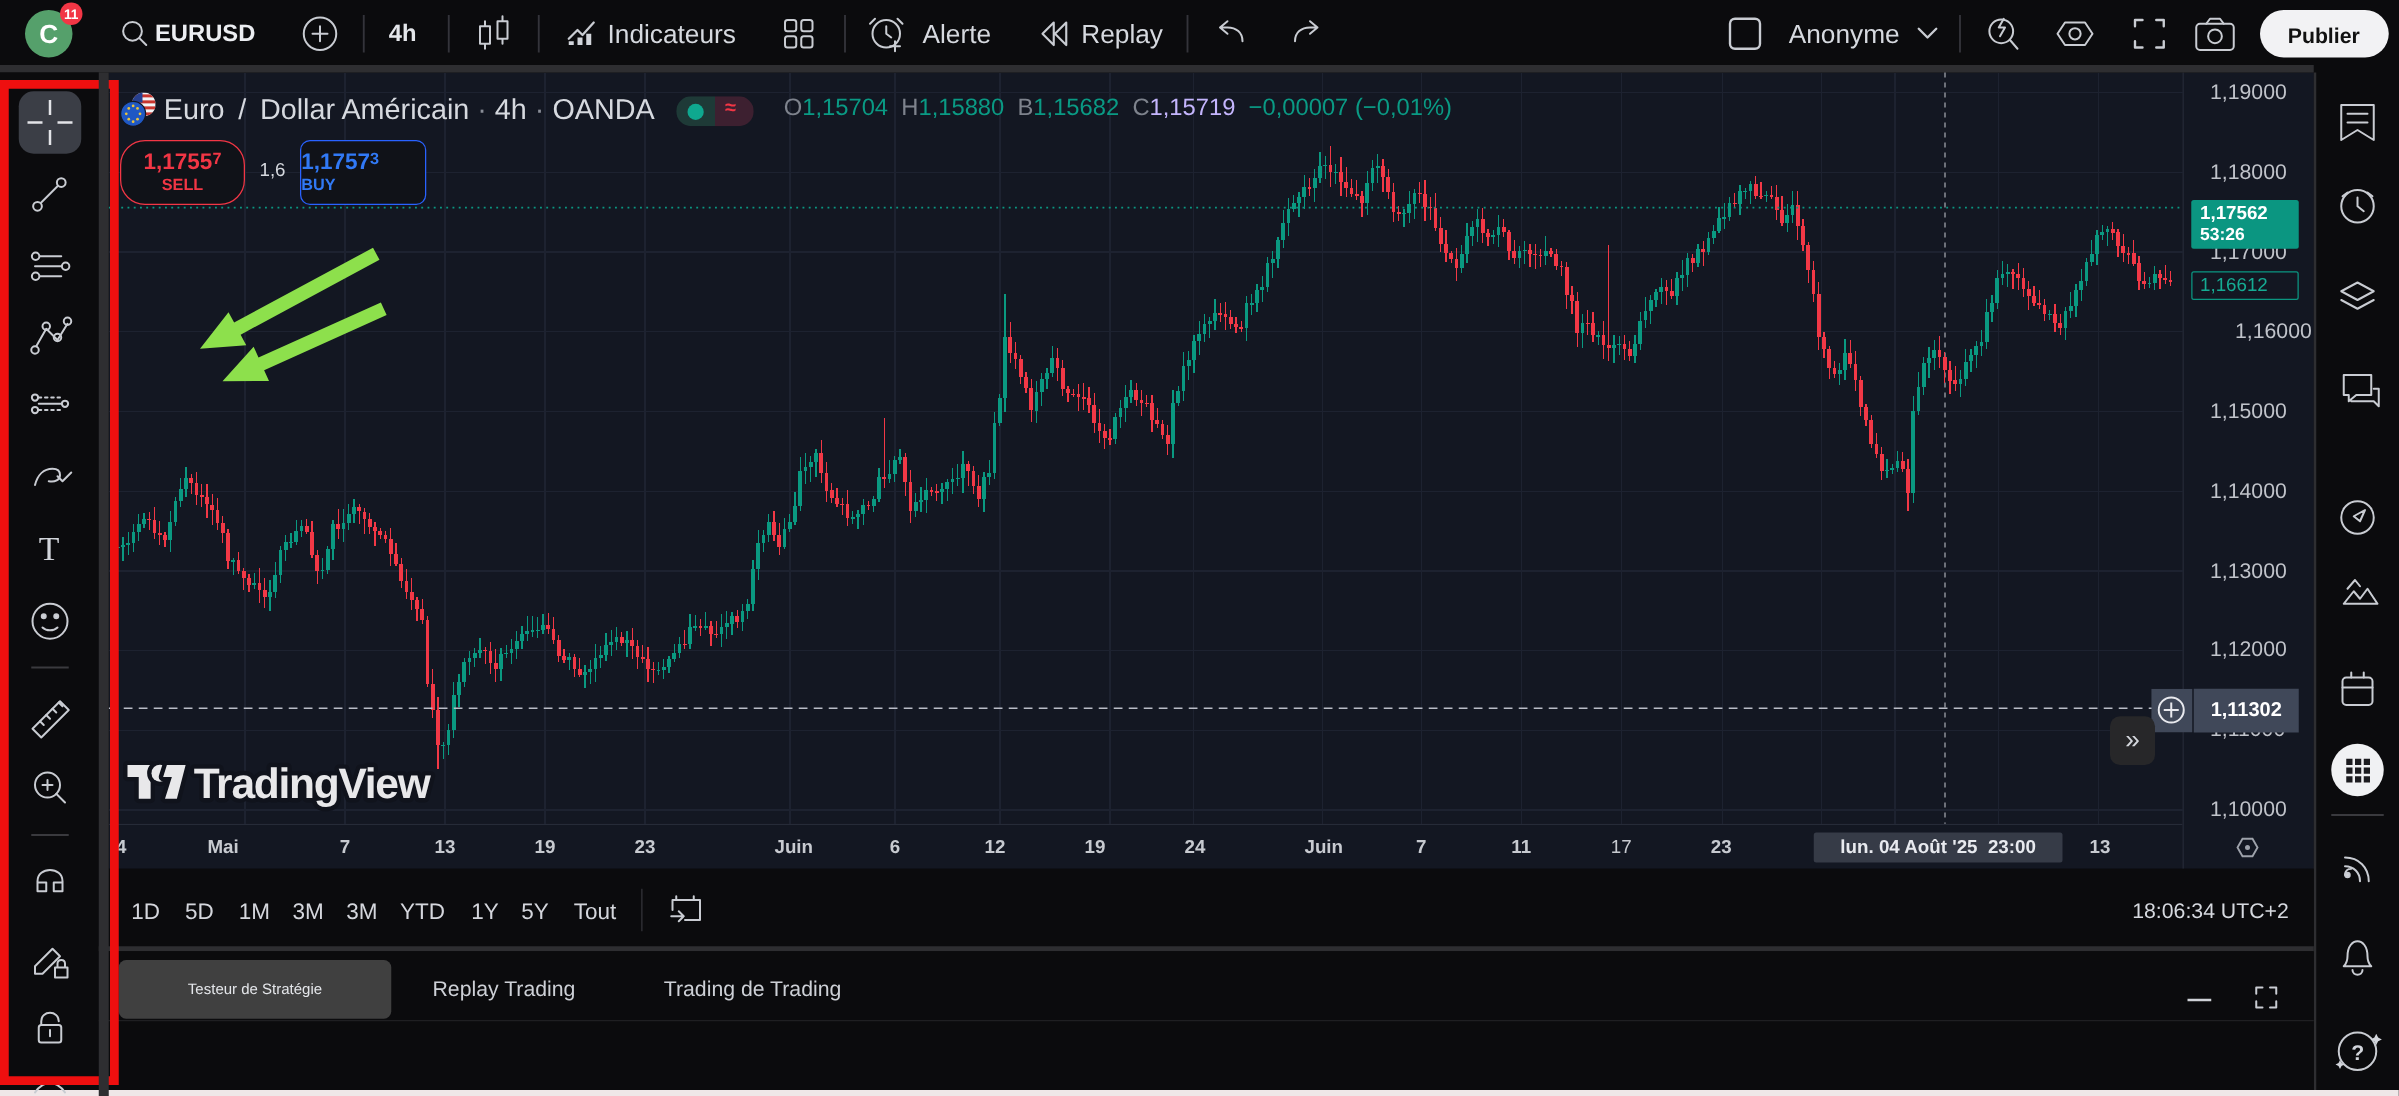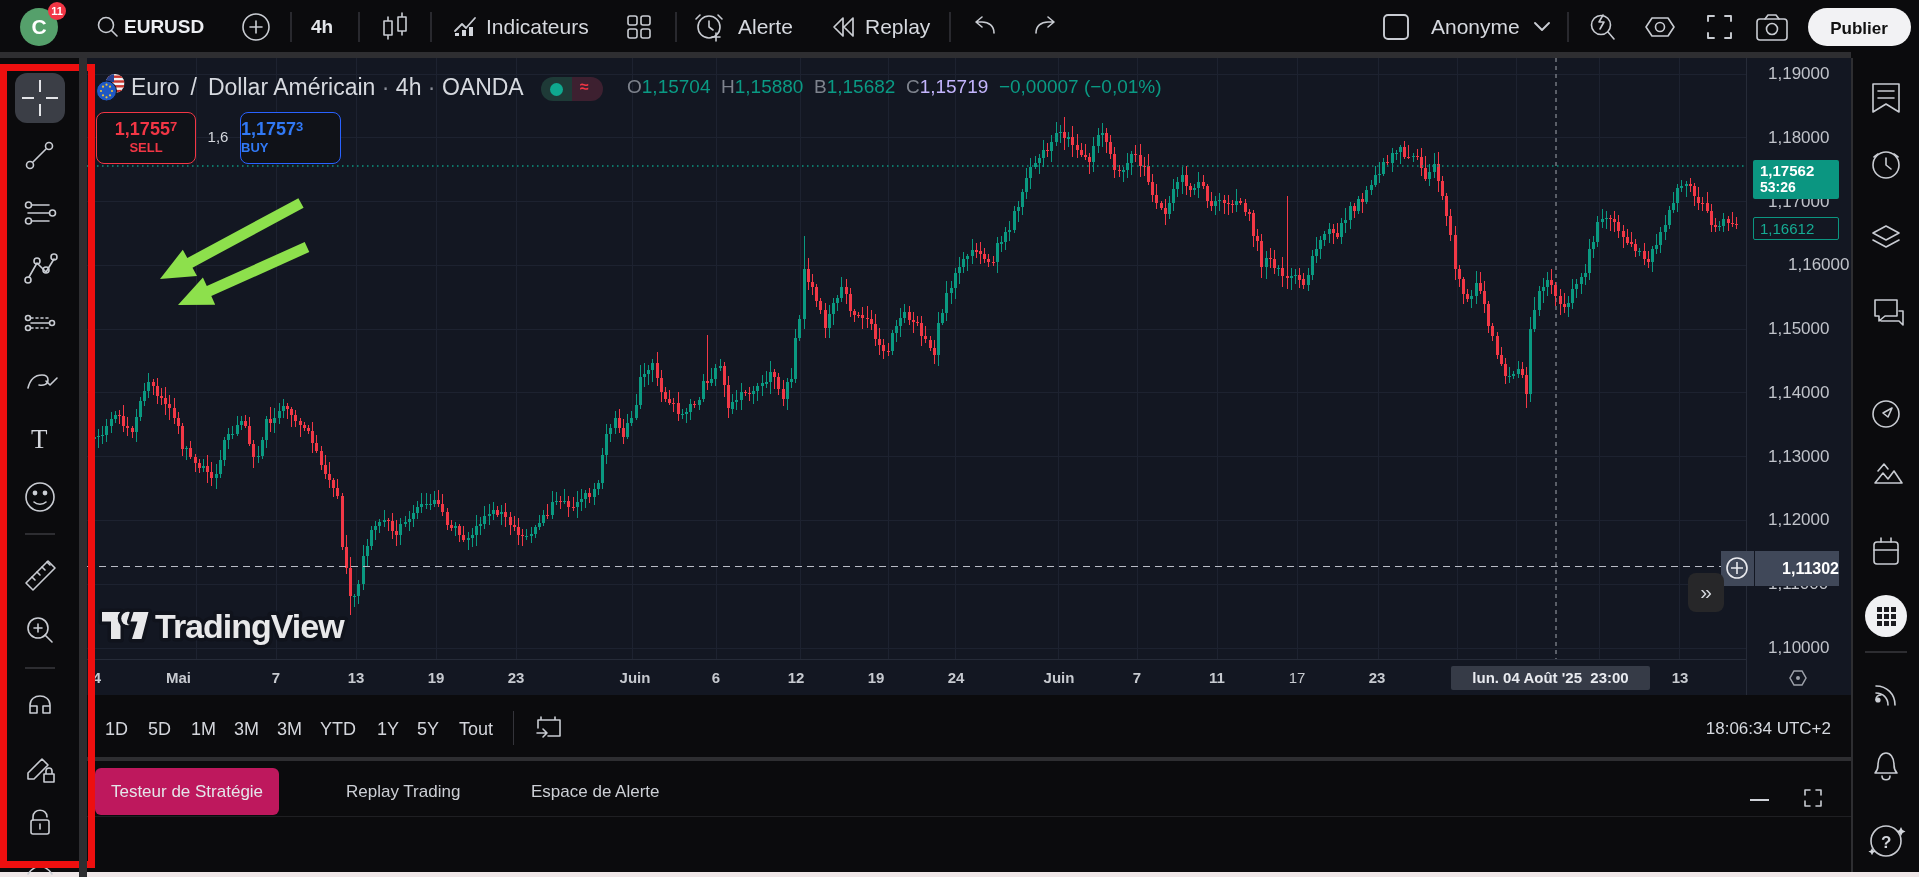--- a/index.html
+++ b/index.html
@@ -63,21 +63,21 @@
 </svg>
 <div class="abs" style="left:131px;top:74px;font-size:23px;color:#d6d9df">Euro  /  Dollar Américain <span style="color:#8a8e98">·</span> 4h <span style="color:#8a8e98">·</span> OANDA</div>
 <div class="abs" style="left:541px;top:77px;width:62px;height:24px;border-radius:12px;overflow:hidden">
  <div class="abs" style="left:0;top:0;width:31px;height:24px;background:#1e3a37"></div>
  <div class="abs" style="left:31px;top:0;width:31px;height:24px;background:#3d2030"></div>
  <div class="abs" style="left:9px;top:6px;width:13px;height:13px;border-radius:7px;background:#0fa88f"></div>
  <div class="abs" style="left:39px;top:1px;font-size:16px;font-weight:bold;color:#f23645">≈</div>
 </div>
 <div class="abs" style="left:627px;top:76px;font-size:19px;color:#7e838d">O<span style="color:#0a9a84">1,15704</span>&nbsp; H<span style="color:#0a9a84">1,15880</span>&nbsp; B<span style="color:#0a9a84">1,15682</span>&nbsp; C<span style="color:#c4b5fd">1,15719</span>&nbsp; <span style="color:#0a9a84">−0,00007 (−0,01%)</span></div>
 
-<div class="abs" style="left:96px;top:112px;width:100px;height:52px;background:#101218;border:1.5px solid #f23645;border-radius:8px;text-align:center">
+<div class="abs" style="left:96px;top:112px;width:100px;height:52px;background:#101218;border:1.5px solid #f23645;border-radius:20px;text-align:center">
  <div style="font-size:18px;font-weight:bold;color:#f23645;margin-top:3px;line-height:22px">1,1755<span style="font-size:13px;vertical-align:4px">7</span></div>
  <div style="font-size:13px;font-weight:bold;color:#f23645;line-height:15px">SELL</div>
 </div>
 <div class="abs" style="left:203px;top:128px;width:30px;text-align:center;font-size:15px;color:#d5d8de">1,6</div>
 <div class="abs" style="left:240px;top:112px;width:101px;height:52px;background:#101218;border:1.5px solid #2962ff;border-radius:8px;text-align:left">
  <div style="font-size:18px;font-weight:bold;color:#3179f5;margin-top:3px;line-height:22px">1,1757<span style="font-size:13px;vertical-align:4px">3</span></div>
  <div style="font-size:13px;font-weight:bold;color:#3179f5;line-height:15px">BUY</div>
 </div>
 
 <div style="font-size:17px;color:#c0c3ca">
@@ -95,21 +95,21 @@
 <div class="abs" style="left:1753px;top:160px;width:86px;height:39px;background:#0b9681;border-radius:2px;color:#fff;padding-left:7px">
  <div style="font-size:15px;font-weight:bold;margin-top:2px">1,17562</div>
  <div style="font-size:14px;font-weight:bold">53:26</div>
 </div>
 <div class="abs" style="left:1753px;top:217px;width:86px;height:23px;background:#131722;border:1px solid #0b9681;border-radius:2px;color:#15ab93;font-size:15px;padding-left:6px;line-height:21px">1,16612</div>
 <svg class="abs" style="left:1721px;top:551px" width="33" height="35">
     <rect width="33" height="35" fill="#404859"></rect>
     <circle cx="16" cy="17" r="10" fill="none" stroke="#e8e9ee" stroke-width="1.6"></circle>
     <path d="M16 11v12M10 17h12" stroke="#e8e9ee" stroke-width="1.6"></path>
   </svg>
-<div class="abs" style="left:1755px;top:551px;width:84px;height:35px;background:#404859;color:#fff;font-size:16px;font-weight:bold;text-align:right;line-height:35px">1,11302</div>
+<div class="abs" style="left:1755px;top:551px;width:84px;height:35px;background:#404859;color:#fff;font-size:16px;font-weight:bold;text-align:center;line-height:35px">1,11302</div>
 <div class="abs" style="left:1688px;top:573px;width:36px;height:39px;background:#272729;border-radius:8px;color:#d5d8de;font-size:21px;text-align:center;line-height:37px">»</div>
 <svg class="abs" style="left:1788px;top:668px" width="20" height="20">
     <path d="M6 3h8l4 7-4 7H6l-4-7z" fill="none" stroke="#9ea2ab" stroke-width="1.5"></path>
     <circle cx="10" cy="10" r="2" fill="#9ea2ab"></circle>
   </svg>
 
 <div class="abs" style="left:67px;top:669px;width:60px;text-align:center;font-size:15px;font-weight:bold;color:#c7cad0;">4</div>
 <div class="abs" style="left:166px;top:669px;width:60px;text-align:left;font-size:15px;font-weight:bold;color:#c7cad0;">Mai</div>
 <div class="abs" style="left:246px;top:669px;width:60px;text-align:center;font-size:15px;font-weight:bold;color:#c7cad0;">7</div>
 <div class="abs" style="left:326px;top:669px;width:60px;text-align:center;font-size:15px;font-weight:bold;color:#c7cad0;">13</div>
@@ -142,23 +142,23 @@
 <svg class="abs" style="left:534px;top:714px" width="32" height="30">
     <g class="ic" stroke-width="1.8">
       <path d="M7 6v-3M21 6v-3M4 6h22v16h-12M4 6v8"></path>
       <path d="M3 19h10M9 15l4 4-4 4"></path>
     </g>
   </svg>
 <div class="abs" style="right:88px;top:719px;font-size:17px;color:#d6d9df">18:06:34 UTC+2</div>
 <div class="abs" style="left:0;top:757px;width:1851px;height:4px;background:#2e2e31"></div>
 
 <div class="abs" style="left:0;top:761px;width:1851px;height:116px;background:#0b0b0d"></div>
-<div class="abs" style="left:95px;top:768px;width:184px;height:47px;background:#be185d;border-radius:6px;color:#e4e6ea;font-size:17px;text-align:center;line-height:47px">Testeur de Stratégie</div>
+<div class="abs" style="left:95px;top:768px;width:218px;height:47px;background:#404040;border-radius:6px;color:#e4e6ea;font-size:12px;text-align:center;line-height:47px">Testeur de Stratégie</div>
 <div class="abs" style="left:346px;top:768px;height:47px;color:#cdd0d6;font-size:17px;line-height:47px">Replay Trading</div>
-<div class="abs" style="left:531px;top:768px;height:47px;color:#cdd0d6;font-size:17px;line-height:47px">Espace de Alerte</div>
+<div class="abs" style="left:531px;top:768px;height:47px;color:#cdd0d6;font-size:17px;line-height:47px">Trading de Trading</div>
 <div class="abs" style="left:1750px;top:799px;width:19px;height:2px;background:#cfd2d8"></div>
 <svg class="abs" style="left:1802px;top:787px" width="22" height="22">
     <g class="ic" stroke-width="1.8">
       <path d="M8 3H3v5M14 3h5v5M19 14v5h-5M3 14v5h5"></path>
     </g>
   </svg>
 <div class="abs" style="left:0;top:816px;width:1851px;height:1px;background:#1f1f22"></div>
 <div class="abs" style="left:0;top:872px;width:1919px;height:5px;background:#efe7e8"></div>
 
 <svg class="abs" style="left:0;top:0" width="1919" height="52">

